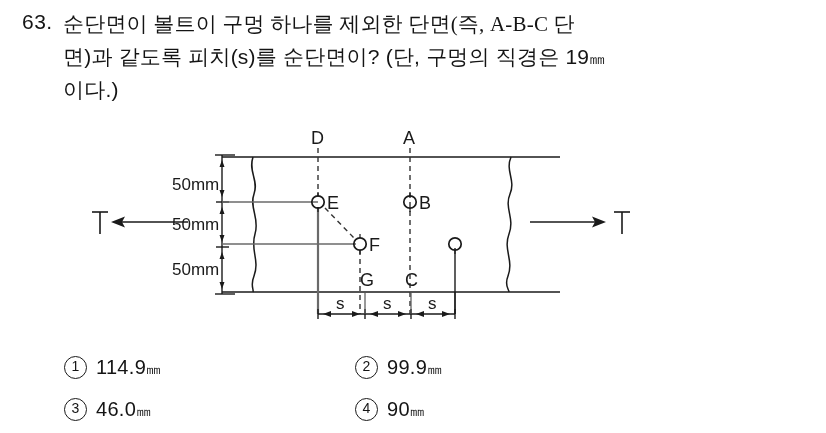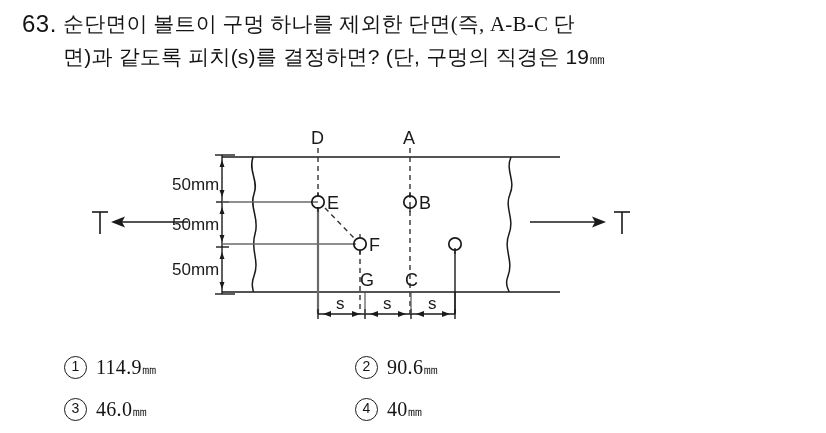--- a/index.html
+++ b/index.html
@@ -21,21 +21,21 @@
     position: absolute;
     left: 0;
     top: 0;
     width: 826px;
     height: 118px;
   }
   #question-number {
     position: absolute;
     left: 22px;
     top: 10px;
-    font-size: 24px;
+    font-size: 21px;
     letter-spacing: 0.5px;
     white-space: nowrap;
   }
   .q-line {
     position: absolute;
     left: 63px;
     font-size: 21px;
     white-space: nowrap;
     letter-spacing: 0.2px;
   }
@@ -79,34 +79,35 @@
     display: inline-block;
     width: 21px;
     height: 21px;
     line-height: 19px;
     border: 1.4px solid #1a1a1a;
     border-radius: 50%;
     text-align: center;
     font-size: 14px;
     flex: 0 0 auto;
   }
-  .choice-val { letter-spacing: 0.3px; font-family: Liberation Serif, serif; }
+  .choice-val { letter-spacing: 0.3px; }
   .choice-val .mm-small { font-size: 15px; }
   #choice-1 { left: 64px;  top: 6px; }
   #choice-2 { left: 355px; top: 6px; }
   #choice-3 { left: 64px;  top: 48px; }
   #choice-4 { left: 355px; top: 48px; }
 </style>
 </head>
 <body>
 
 <div id="question-block">
   <div id="question-number">63.</div>
   <div class="q-line" id="q-line-1">순단면이 볼트이 구멍 하나를 제외한 단면(즉, A-B-C 단</div>
-  <div class="q-line" id="q-line-2"><span>면)과 같도록 피치(s)를 결정하면? (단, 구멍의 직경은 </span><span>19</span><span class="mm-small">㎜</span></div>
+  <div class="q-line" id="q-line-2"><span>면)과 같도록 피치(s)를 순단면이? (단, 구멍의 직경은 </span><span>19</span><span class="mm-small">㎜</span></div>
+  <div class="q-line" id="q-line-3">이다.)</div>
 </div>
 
 <div id="figure">
 <svg width="826" height="220" viewBox="0 0 826 220" xmlns="http://www.w3.org/2000/svg">
 
   <g>
     <line x1="222" y1="39" x2="560" y2="39" stroke="#1a1a1a" stroke-width="1.6"></line>
     <line x1="222" y1="174" x2="560" y2="174" stroke="#1a1a1a" stroke-width="1.6"></line>
   </g>
 
@@ -222,23 +223,23 @@
 </svg>
 </div>
 
 <div id="choices">
   <div class="choice" id="choice-1">
     <span class="circ-num">1</span>
     <span class="choice-val"><span>114.9</span><span class="mm-small">㎜</span></span>
   </div>
   <div class="choice" id="choice-2">
     <span class="circ-num">2</span>
-    <span class="choice-val"><span>90.6</span><span class="mm-small">㎜</span></span>
+    <span class="choice-val"><span>99.9</span><span class="mm-small">㎜</span></span>
   </div>
   <div class="choice" id="choice-3">
     <span class="circ-num">3</span>
     <span class="choice-val"><span>46.0</span><span class="mm-small">㎜</span></span>
   </div>
   <div class="choice" id="choice-4">
     <span class="circ-num">4</span>
-    <span class="choice-val"><span>40</span><span class="mm-small">㎜</span></span>
+    <span class="choice-val"><span>90</span><span class="mm-small">㎜</span></span>
   </div>
 </div>
 
 </body></html>

